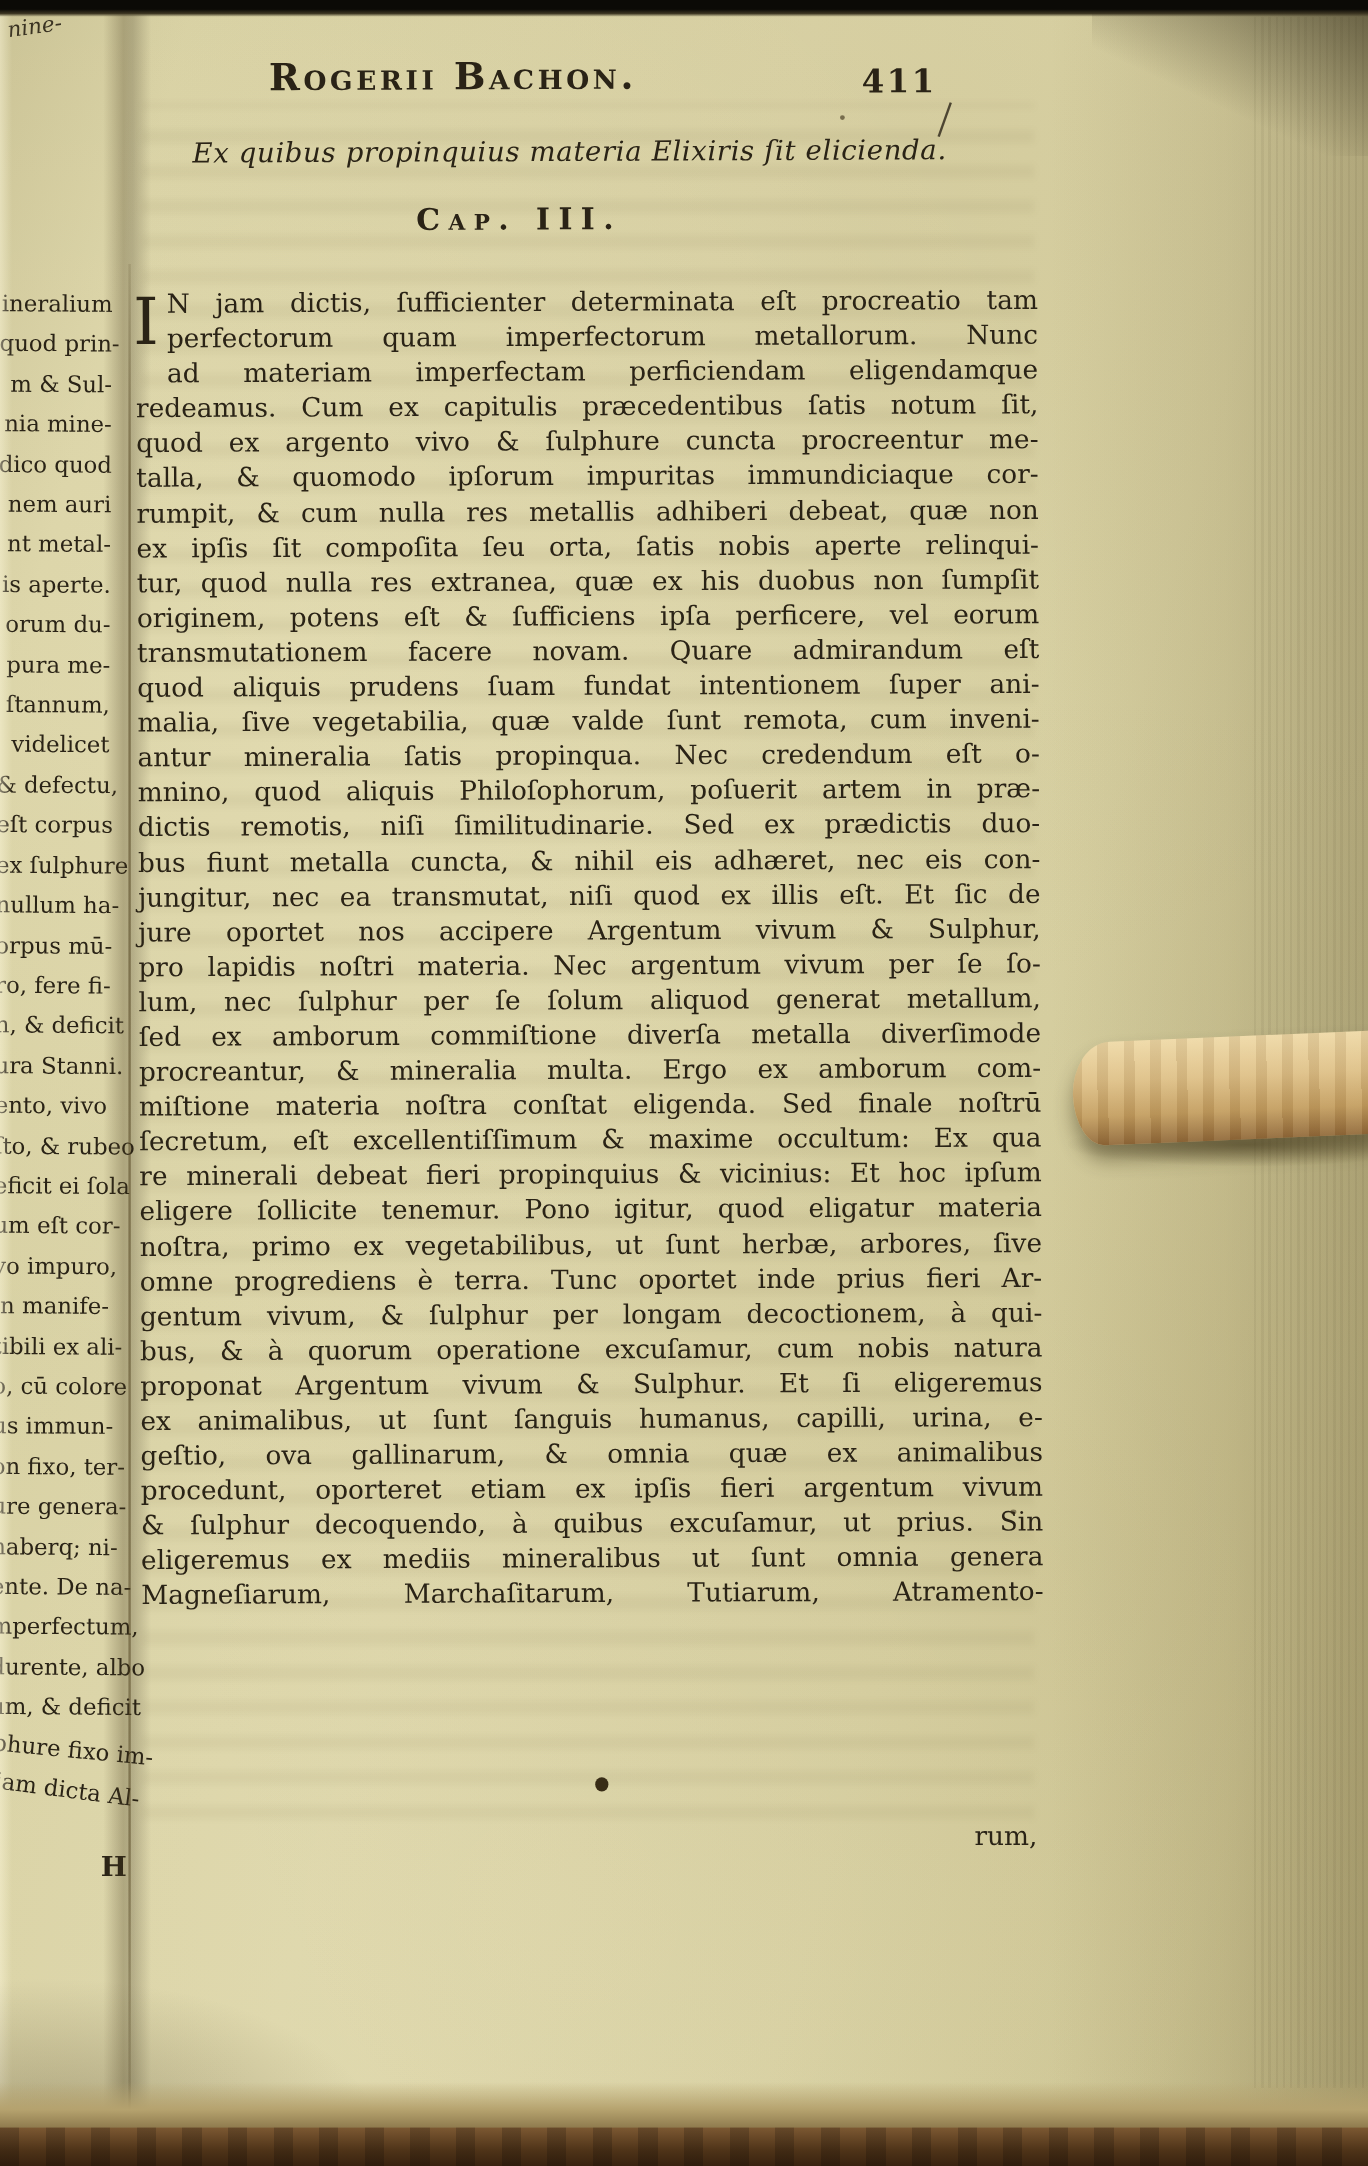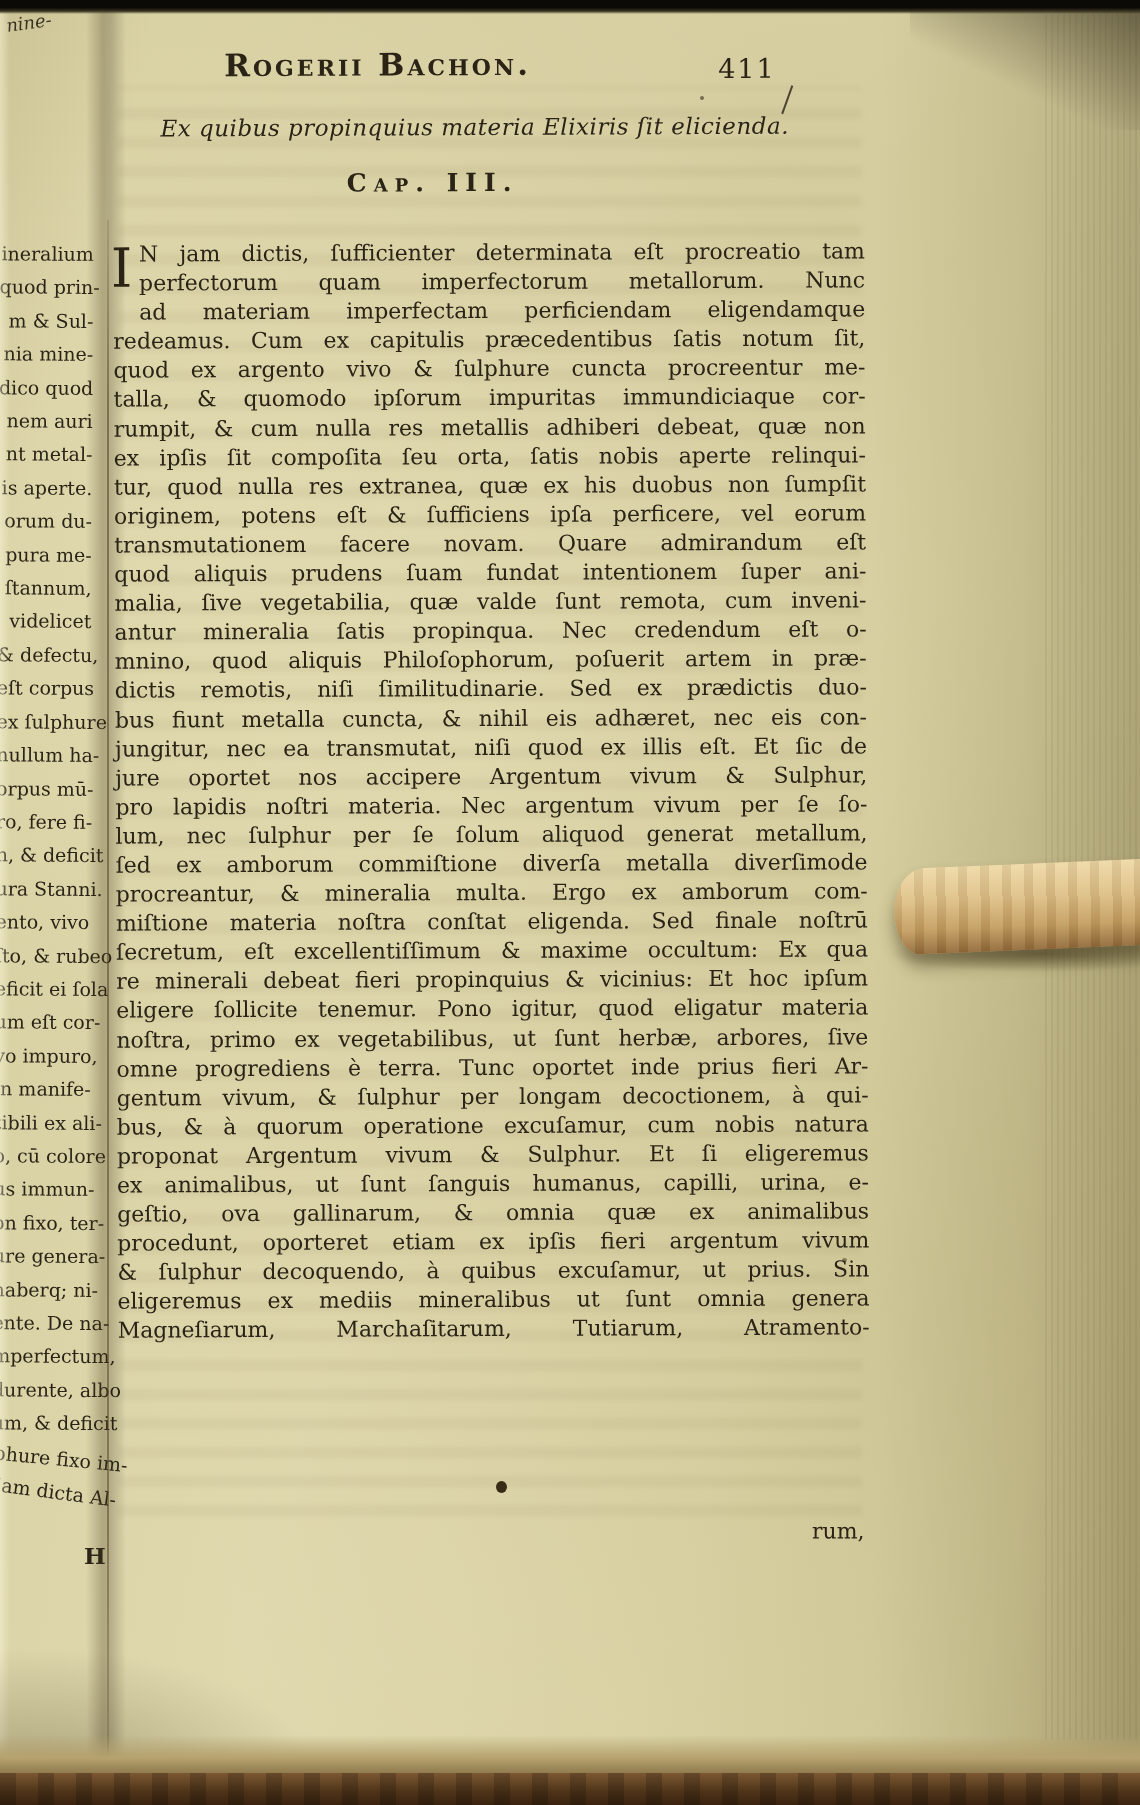--- a/index.html
+++ b/index.html
@@ -56,21 +56,21 @@
   .margin-col{position:absolute;left:0;top:238px;width:97px;padding-right:3px;box-sizing:border-box;
     text-align:right;font-size:19px;line-height:33.4px;transform:rotate(.4deg);transform-origin:top right;}
   .mfrag{white-space:nowrap;}
   .mfrag:nth-last-child(2){transform:rotate(5deg) translateX(2px);}
   .mfrag:nth-last-child(1){transform:rotate(7deg) translateX(4px);}
   .signature{position:absolute;left:84px;top:1542px;font-size:23px;font-weight:bold;}
   
   .main-col{position:absolute;left:112px;top:40px;width:752px;transform:rotate(-.25deg);}
   .running-title{position:absolute;top:6px;left:112px;font-variant:small-caps;font-size:31px;
     letter-spacing:3px;font-weight:600;white-space:nowrap;}
-  .page-number{position:absolute;top:14px;left:606px;font-size:27px;font-weight:normal;letter-spacing:2px;}
+  .page-number{position:absolute;top:14px;left:606px;font-size:27px;font-weight:bold;letter-spacing:2px;}
   .stray-slash{position:absolute;top:46px;left:674px;width:2px;height:30px;background:var(--ink,#2a2316);
     transform:rotate(20deg);opacity:.8;}
   .subtitle{position:absolute;top:74px;left:48px;width:560px;text-align:center;font-style:italic;
     font-size:23px;letter-spacing:.5px;white-space:nowrap;}
   .cap-heading{position:absolute;top:128px;left:120px;width:400px;text-align:center;
     font-variant:small-caps;font-size:25px;letter-spacing:7px;font-weight:600;white-space:nowrap;}
   .body-block{position:absolute;top:198px;left:0;width:752px;}
   .drop-cap{position:absolute;left:-2px;top:2px;font-size:54px;line-height:1;font-weight:500;}
   .bline{font-size:22px;line-height:29.1px;text-align:justify;text-align-last:justify;}
   .bline.indent{padding-left:26px;}

